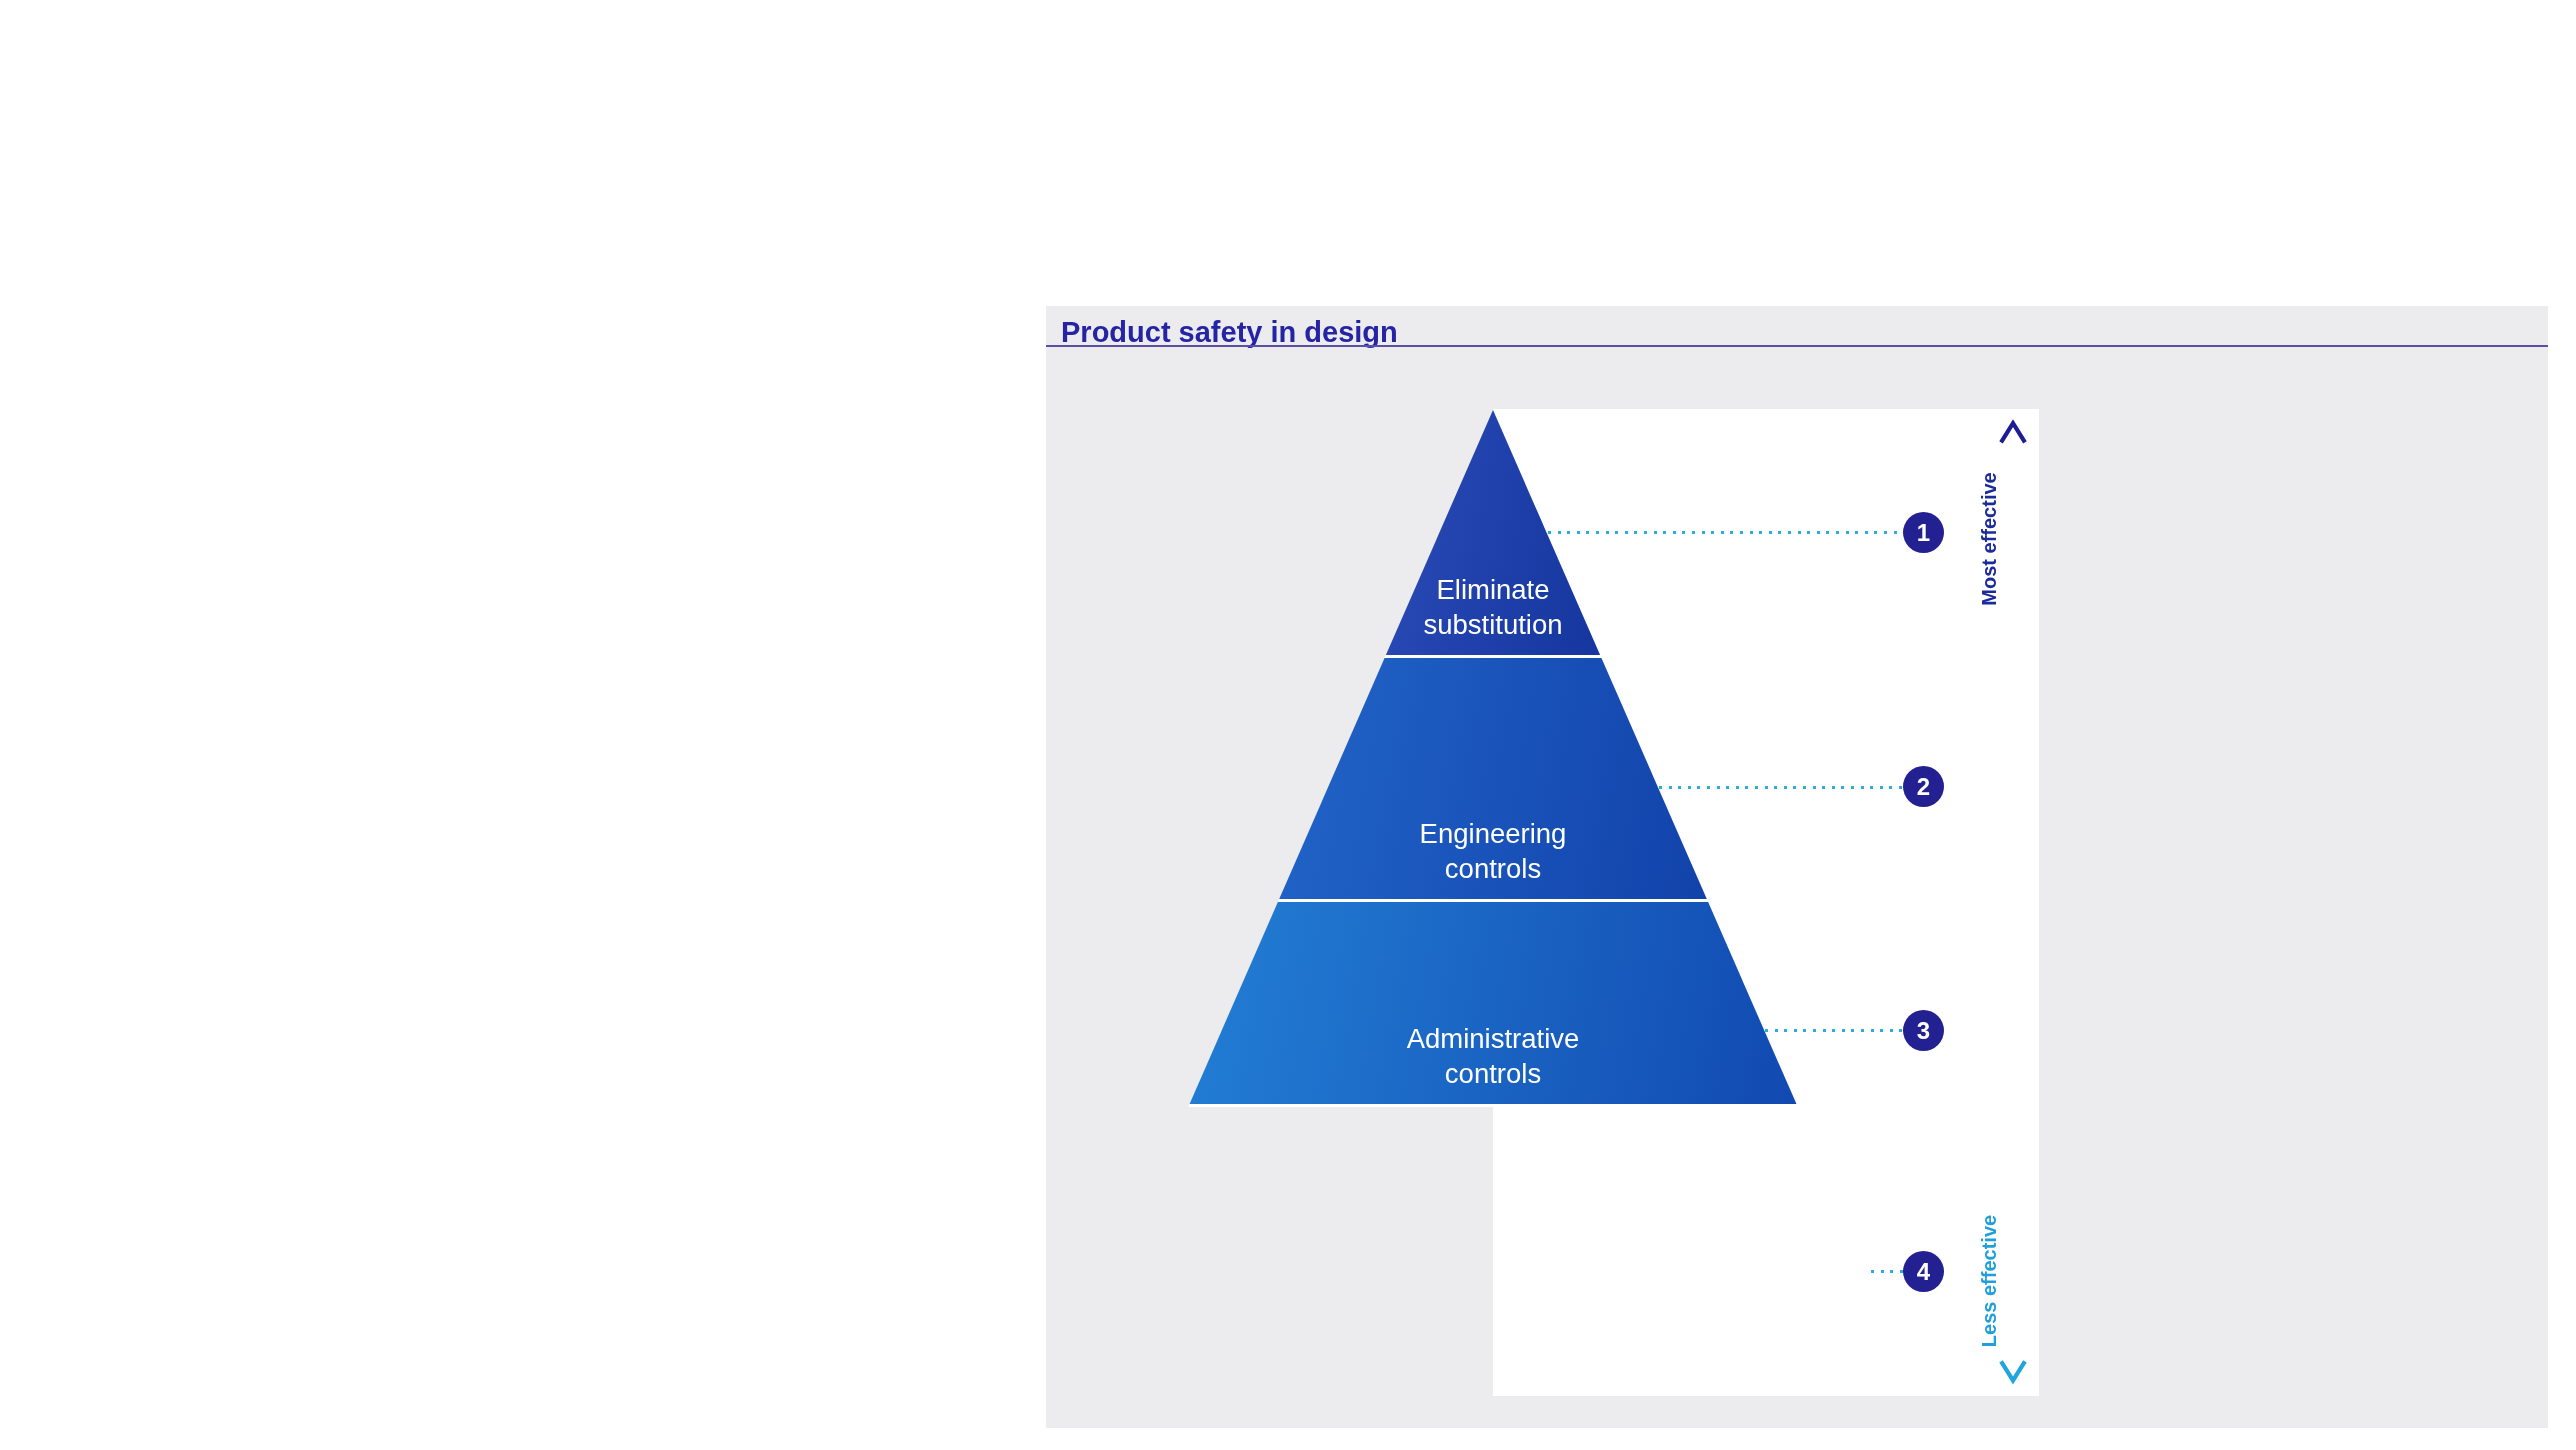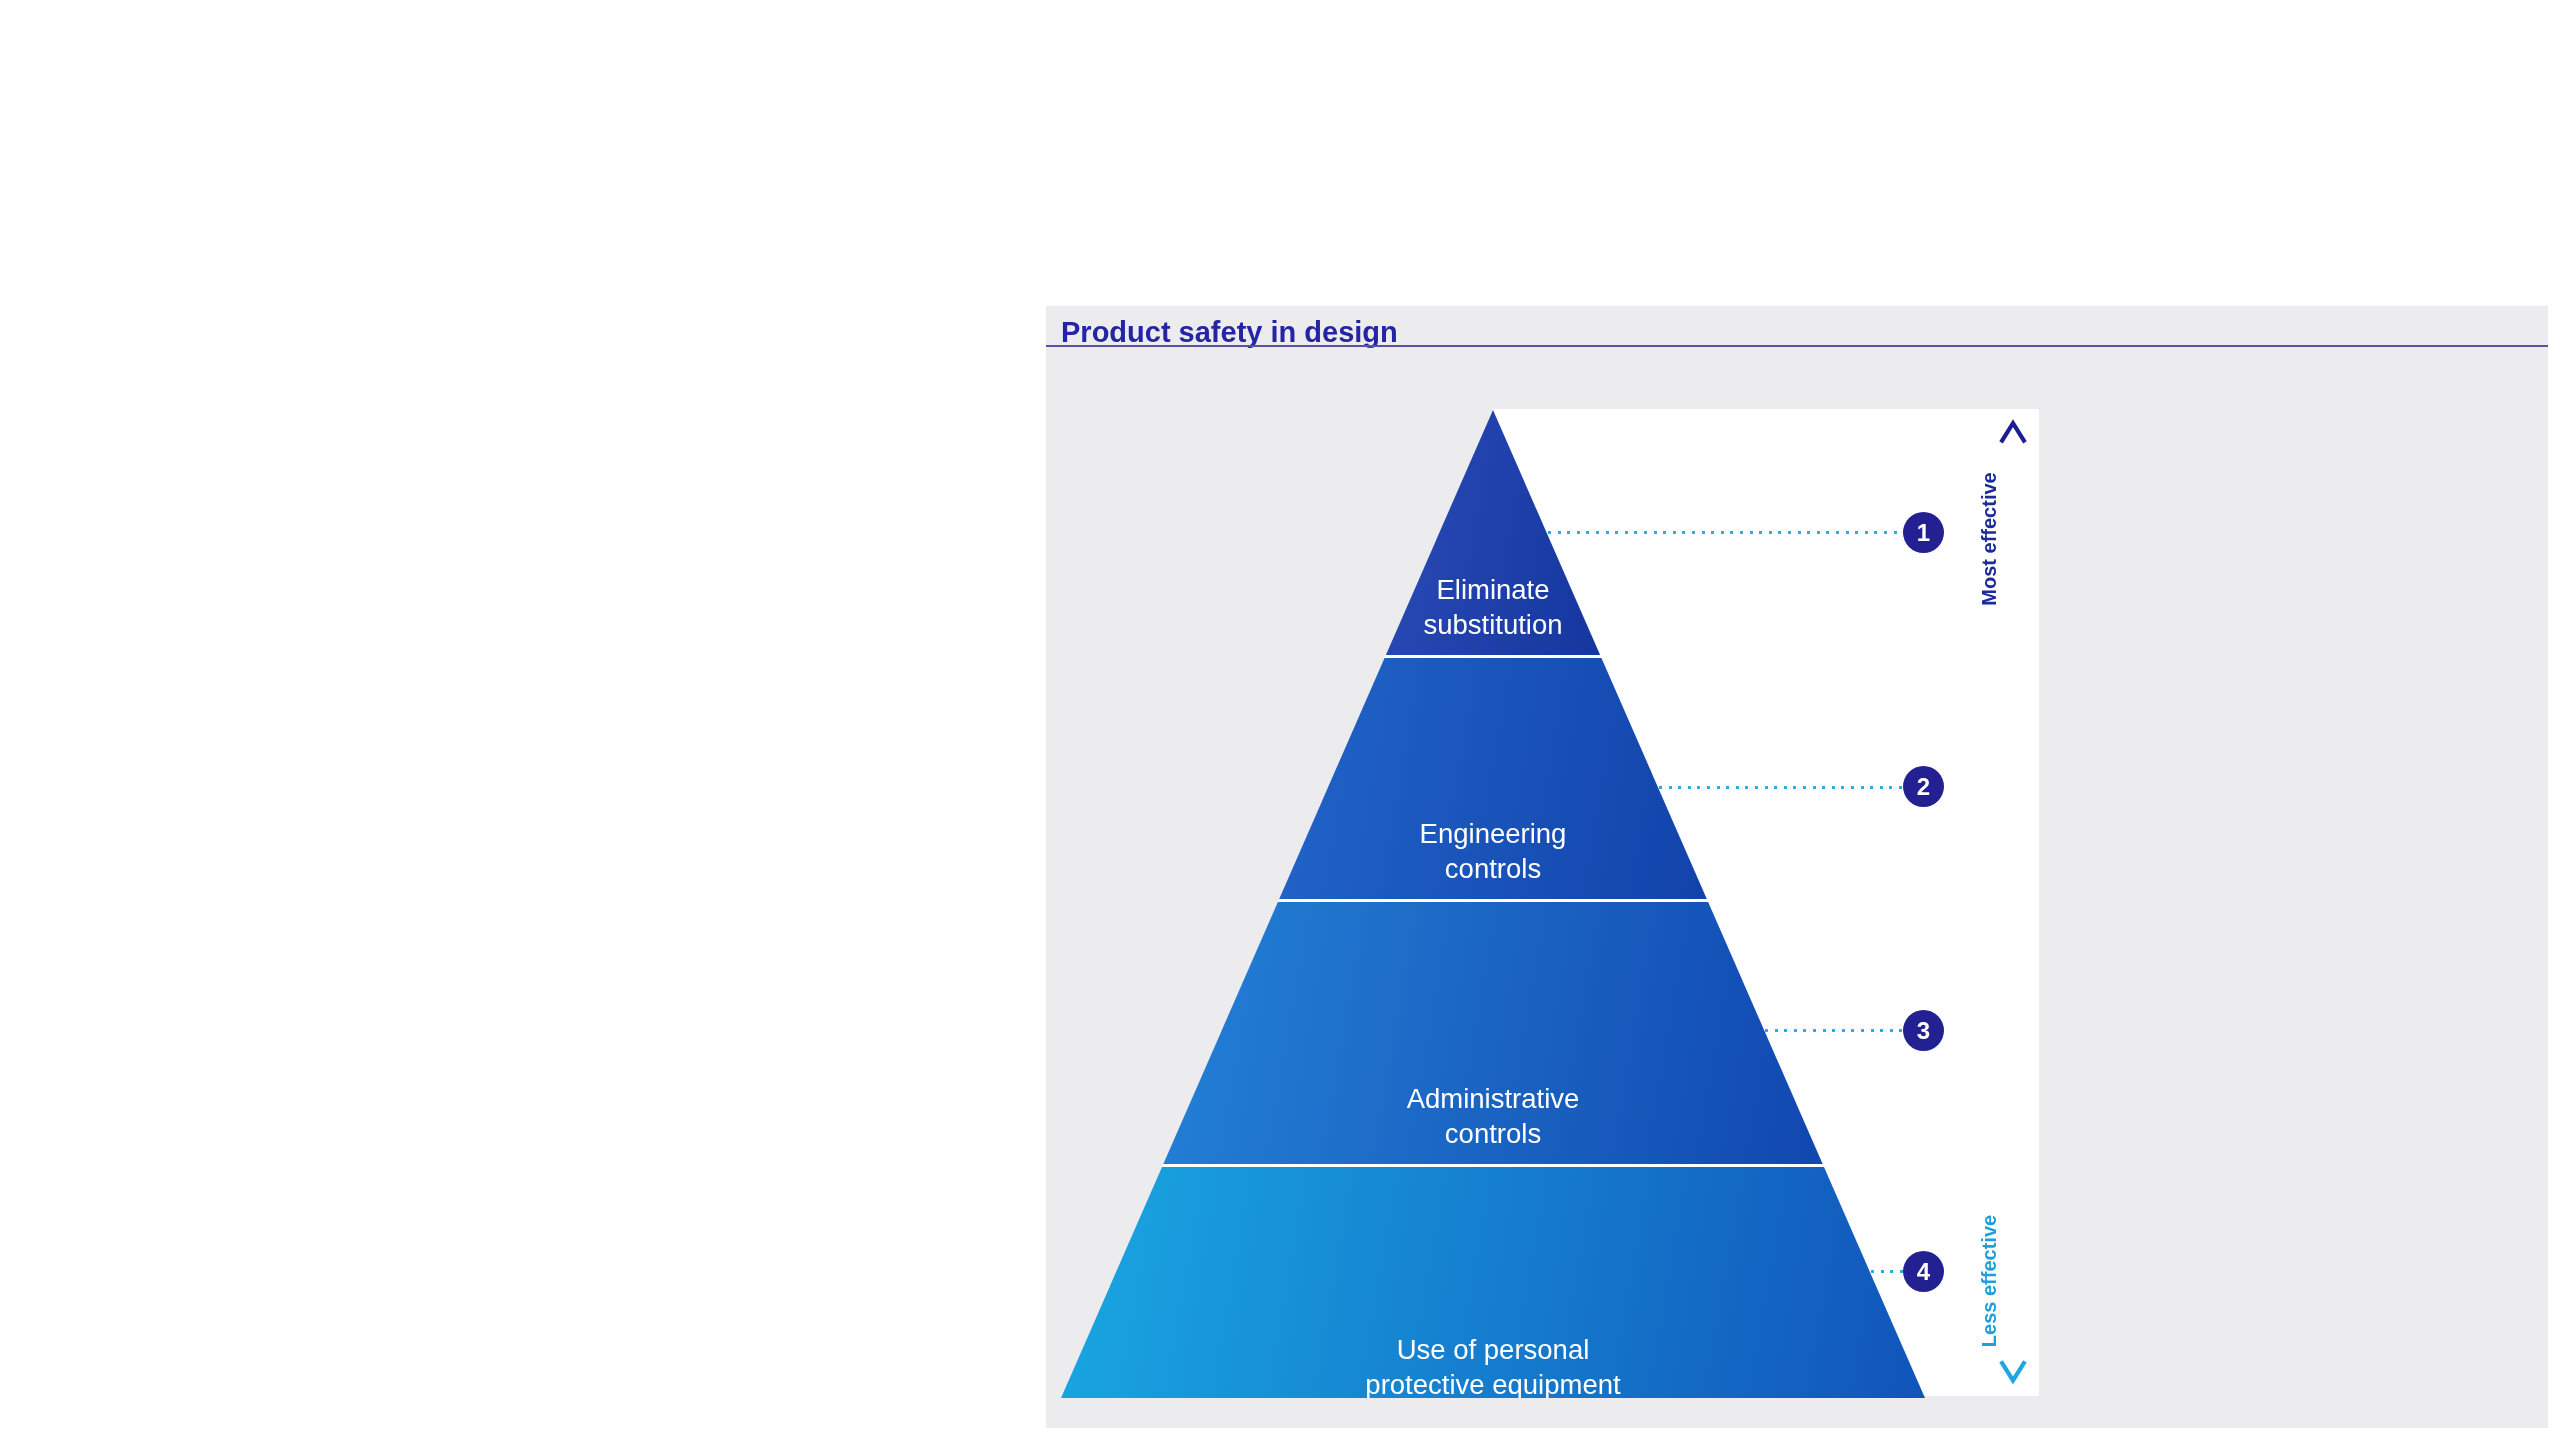--- a/index.html
+++ b/index.html
@@ -31,21 +31,21 @@
     position:absolute;left:1061px;top:410px;width:864px;height:988px;
     clip-path:polygon(50% 0, 100% 100%, 0 100%);
   }
   .level{
     position:relative;width:100%;
     display:flex;flex-direction:column;justify-content:flex-end;align-items:center;
     padding-bottom:12px;box-sizing:border-box;
   }
   .level-1{height:245px;background:linear-gradient(100deg,#2a4ab6 37%,#15379f 63%);}
   .level-2{height:241px;background:linear-gradient(100deg,#2164c8 25%,#1243ab 75%);}
-  .level-3{height:262px;background:linear-gradient(100deg,#2380d6 12.5%,#1148b0 87.5%);}
+  .level-3{height:202px;background:linear-gradient(100deg,#2380d6 12.5%,#1148b0 87.5%);}
   .level-4{height:248px;background:linear-gradient(100deg,#19a7e2 0%,#1154ba 100%);}
   .divider{width:100%;height:3px;background:#ffffff;}
   .level-label{
     color:#ffffff;font-size:27.5px;font-weight:normal;line-height:1.27;
     text-align:center;white-space:nowrap;
   }
   .dotted{
     position:absolute;height:3px;
     background:repeating-linear-gradient(90deg,#2aabe2 0 3px,transparent 3px 9.6px);
   }
@@ -99,26 +99,20 @@
     </div>
   </div>
   <div class="divider"></div>
   <div class="level level-3">
     <div class="level-label">
       <div>Administrative</div>
       <div>controls</div>
     </div>
   </div>
   <div class="divider"></div>
-  <div class="level level-4">
-    <div class="level-label">
-      <div>Use of personal</div>
-      <div>protective equipment</div>
-    </div>
-  </div>
 </div>
 
 <div class="dotted dot-1"></div>
 <div class="dotted dot-2"></div>
 <div class="dotted dot-3"></div>
 <div class="dotted dot-4"></div>
 
 <div class="badge badge-1">
   <span>1</span>
 </div>

